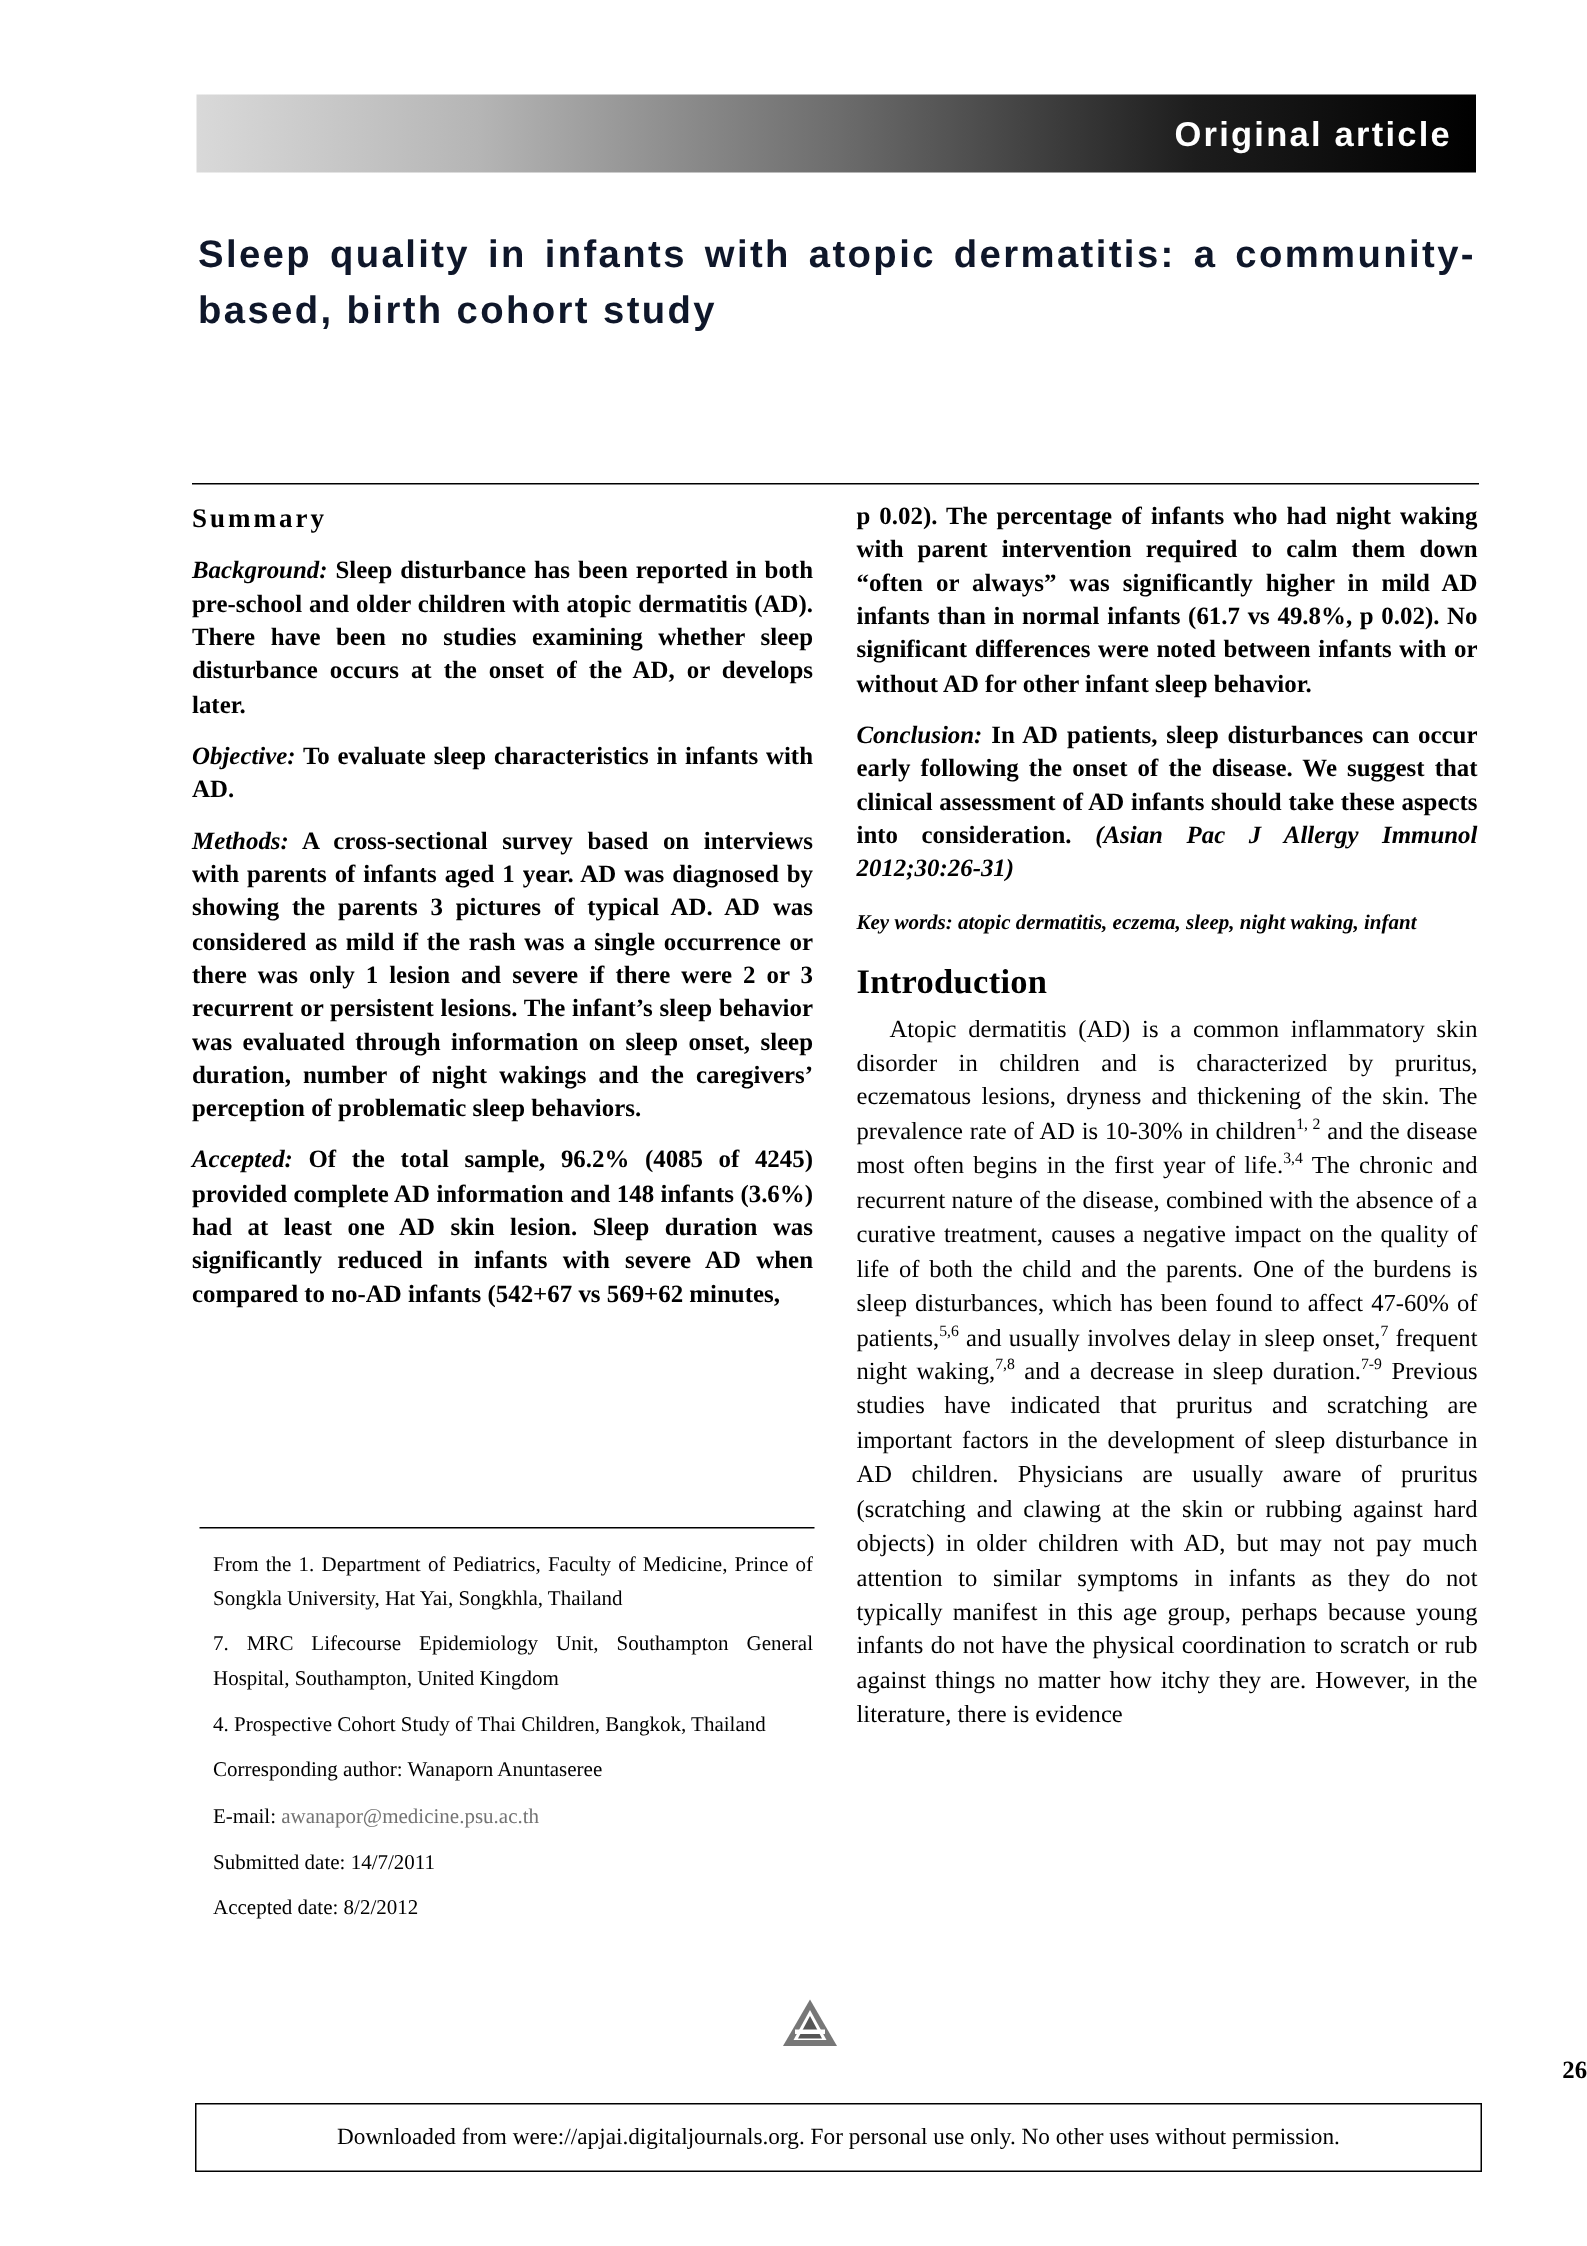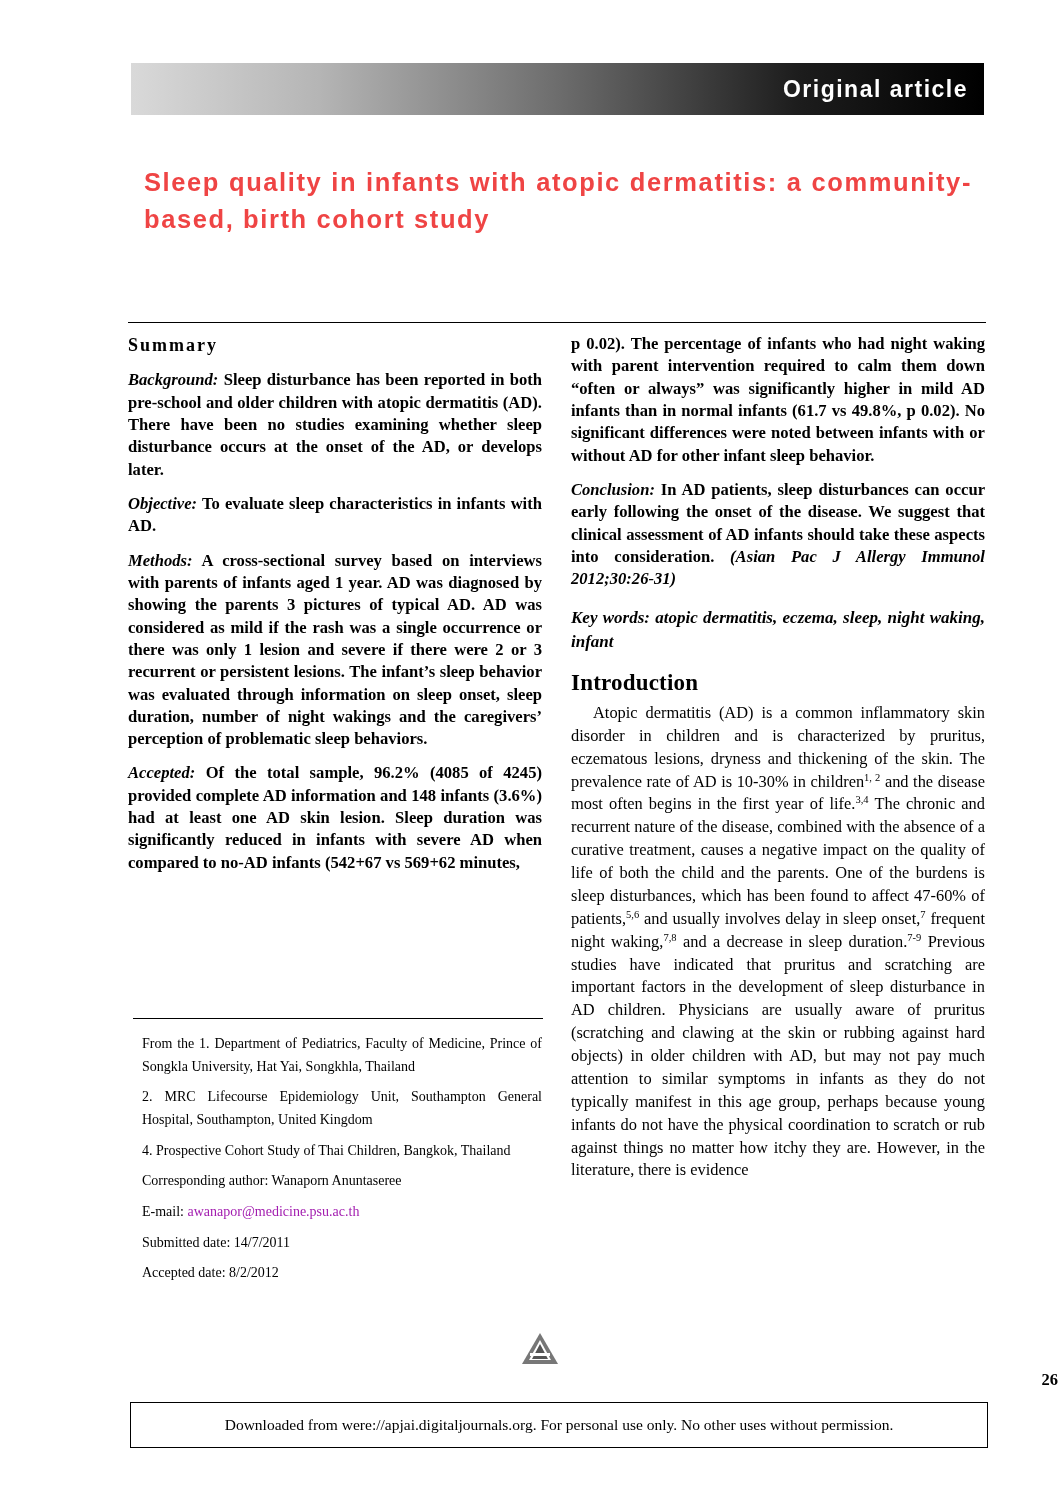--- a/index.html
+++ b/index.html
@@ -52,22 +52,22 @@
     width: 860px;
   }
   .article-title {
     font-family: "Liberation Sans", sans-serif;
     font-weight: bold;
     font-size: 25.5px;
     line-height: 1.45;
     letter-spacing: 1.6px;
     text-align: justify;
     text-align-last: left;
-    color: #ef4444;
-    margin: 16px;
+    color: #0f172a;
+    margin: 4px;
   }
   .authors {
     font-family: "Liberation Sans", sans-serif;
     font-weight: bold;
     font-size: 15.5px;
     line-height: 1.85;
     letter-spacing: 0.9px;
     text-align: justify;
     text-align-last: left;
     margin-top: 24px;
@@ -125,21 +125,21 @@
   p.para-body {
     margin: 0;
     font-weight: normal;
     font-size: 16.4px;
     line-height: 1.395;
     text-align: justify;
     text-indent: 22px;
   }
   p.keywords {
     margin: 16px 0 0 0;
-    font-size: 17px;
+    font-size: 14px;
     line-height: 1.36;
     text-align: justify;
     font-weight: bold;
   }
   p.keywords .kw {
     font-style: italic;
     font-weight: bold;
   }
   .cite {
     font-style: italic;
@@ -161,21 +161,21 @@
     top: 1033px;
     width: 400px;
     font-size: 14px;
     line-height: 1.62;
     text-align: justify;
   }
   .footnotes p {
     margin: 0 0 8px 0;
   }
   .footnotes a.mail {
-    color: #a21caf;
+    color: #737373;
     text-decoration: none;
   }
 
   
   .logo {
     position: absolute;
     left: 518px;
     top: 1331px;
     width: 44px;
     height: 36px;
@@ -238,21 +238,21 @@
     <p class="para">
       <span class="lbl">Accepted:</span>
       <span>Of the total sample, 96.2% (4085 of 4245) provided complete AD information and 148 infants (3.6%) had at least one AD skin lesion. Sleep duration was significantly reduced in infants with severe AD when compared to no-AD infants (542+67 vs 569+62 minutes,</span>
     </p>
   </div>
 
   <div class="rule" id="rule-foot"></div>
 
   <div class="footnotes">
     <p>From the 1. Department of Pediatrics, Faculty of Medicine, Prince of Songkla University, Hat Yai, Songkhla, Thailand</p>
-    <p>2. MRC Lifecourse Epidemiology Unit, Southampton General Hospital, Southampton, United Kingdom</p>
+    <p>7. MRC Lifecourse Epidemiology Unit, Southampton General Hospital, Southampton, United Kingdom</p>
     <p>4. Prospective Cohort Study of Thai Children, Bangkok, Thailand</p>
     <p>Corresponding author: Wanaporn Anuntaseree</p>
     <p>
       <span>E-mail:</span>
       <a class="mail" href="#">awanapor@medicine.psu.ac.th</a>
     </p>
     <p>Submitted date: 14/7/2011</p>
     <p>Accepted date: 8/2/2012</p>
   </div>
 

